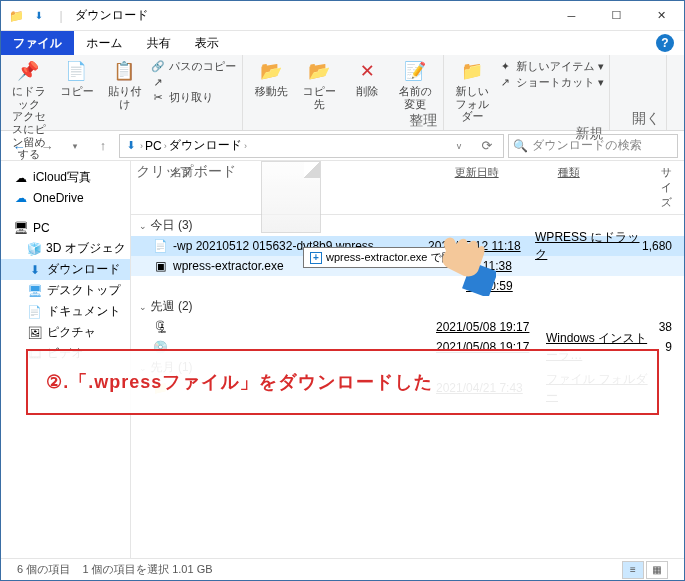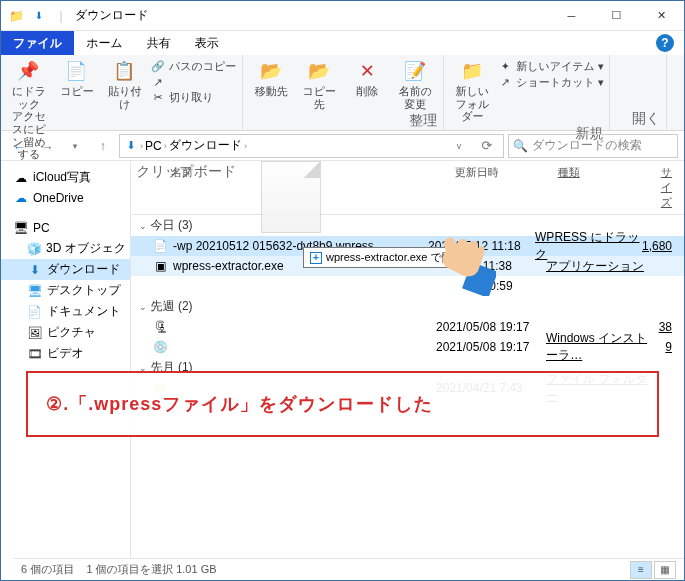--- a/index.html
+++ b/index.html
@@ -31,37 +31,37 @@
 .body { display: flex; height: calc(100% - 30px - 24px - 76px - 30px - 22px); }
 .nav { width: 130px; border-right: 1px solid #e5e5e5; overflow: hidden; font-size: 12px; padding-top: 6px; }
 .nav-item { display: flex; align-items: center; gap: 4px; padding: 2px 4px 2px 12px; white-space: nowrap; }
 .nav-item.sub { padding-left: 26px; }
 .nav-item.sel { background: #cce8ff; }
 .nav-ic { width: 16px; height: 16px; display: inline-flex; align-items: center; justify-content: center; font-size: 12px; }
 .list { flex: 1; overflow: hidden; font-size: 12px; position: relative; }
 .cols { display: flex; border-bottom: 1px solid #e5e5e5; color: #555; font-size: 11px; }
 .col { padding: 4px 8px; }
 .c-name { width: 305px; margin-left: 32px; }
-.c-date { width: 110px; }
+.c-date { width: 110px; text-decoration: underline; }
 .c-type { width: 110px; text-decoration: underline; }
-.c-size { flex: 1; text-align: right; padding-right: 12px; text-decoration: underline; }
+.c-size { flex: 1; text-align: right; padding-right: 12px; }
 .row-file { display: flex; align-items: center; height: 20px; }
 .row-file.sel { background: #cce8ff; }
 .row-file.hov { background: #e5f3ff; }
 .grp { padding: 2px 8px; color: #333; display: flex; align-items: center; gap: 4px; }
 .grp .chev { font-size: 9px; color: #666; }
 .fname { display: flex; align-items: center; gap: 4px; width: 305px; padding-left: 22px; white-space: nowrap; overflow: hidden; }
 .file-ic { width: 16px; height: 16px; display: inline-flex; align-items: center; justify-content: center; font-size: 12px; }
 .ghost { position: absolute; left: 260px; top: 160px; width: 60px; height: 72px; background: linear-gradient(#fdfdfd,#f0f0f0); border: 1px solid #d0d0d0; opacity: 0.75; }
 .ghost::before { content:""; position:absolute; right:0; top:0; width:16px; height:16px; background:linear-gradient(135deg,#fff 48%,#ccc 50%); }
 .drop-tip { position: absolute; left: 302px; top: 246px; background: #fff; border: 1px solid #767676; padding: 2px 6px; font-size: 11px; display: flex; align-items: center; gap: 4px; }
 .drop-tip .plus { display:inline-flex; width:12px; height:12px; border:1px solid #1979ca; color:#1979ca; align-items:center; justify-content:center; font-size:10px; font-weight:bold; }
 .hand { position: absolute; left: 425px; top: 215px; width: 70px; height: 80px; }
-.annot { position: absolute; left: 25px; top: 370px; right: 25px; border: 2px solid #d82c2c; padding: 14px 18px; font-size: 18px; color: #d82c2c; font-weight: bold; line-height: 1.9; background: rgba(255,255,255,0.92); letter-spacing: 1px; }
-.statusbar { position: absolute; bottom: 0; left: 0; right: 0; height: 22px; border-top: 1px solid #e5e5e5; display: flex; align-items: center; font-size: 11px; color: #555; padding: 0 8px; gap: 12px; margin-left: 12px; }
+.annot { position: absolute; left: 25px; top: 348px; right: 25px; border: 2px solid #d82c2c; padding: 14px 18px; font-size: 18px; color: #d82c2c; font-weight: bold; line-height: 1.9; background: rgba(255,255,255,0.92); letter-spacing: 1px; }
+.statusbar { position: absolute; bottom: 0; left: 0; right: 0; height: 22px; border-top: 1px solid #e5e5e5; display: flex; align-items: center; font-size: 11px; color: #555; padding: 0 16px; gap: 12px; }
 .viewbtns { margin-left: auto; display: flex; gap: 2px; }
 .viewbtn { width: 22px; height: 18px; border: 1px solid #ccc; display: flex; align-items: center; justify-content: center; font-size: 10px; }
 .viewbtn.on { background: #cce8ff; }
 </style>
 </head>
 <body>
 
 <div class="titlebar">
   <div class="left">
     <span class="tb-icon">📁</span>
@@ -250,21 +250,20 @@
       <div class="c-date">2021/05/12 11:18</div>
       <div class="c-type">WPRESS にドラック</div>
       <div class="c-size">1,680</div>
     </div>
     <div class="row-file hov">
       <div class="fname">
           <span class="file-ic">▣</span>
           <span>wpress-extractor.exe</span>
         </div>
       <div class="c-date" style="padding-left:20px">5/12 11:38</div>
-      <div class="c-type">アプリケーション</div>
       <div class="c-size"></div>
     </div>
     <div class="row-file">
       <div class="fname"></div>
       <div class="c-date" style="padding-left:30px">12 10:59</div>
       <div class="c-type"></div>
         <div class="c-size"></div>
     </div>
 
     <div class="grp">

